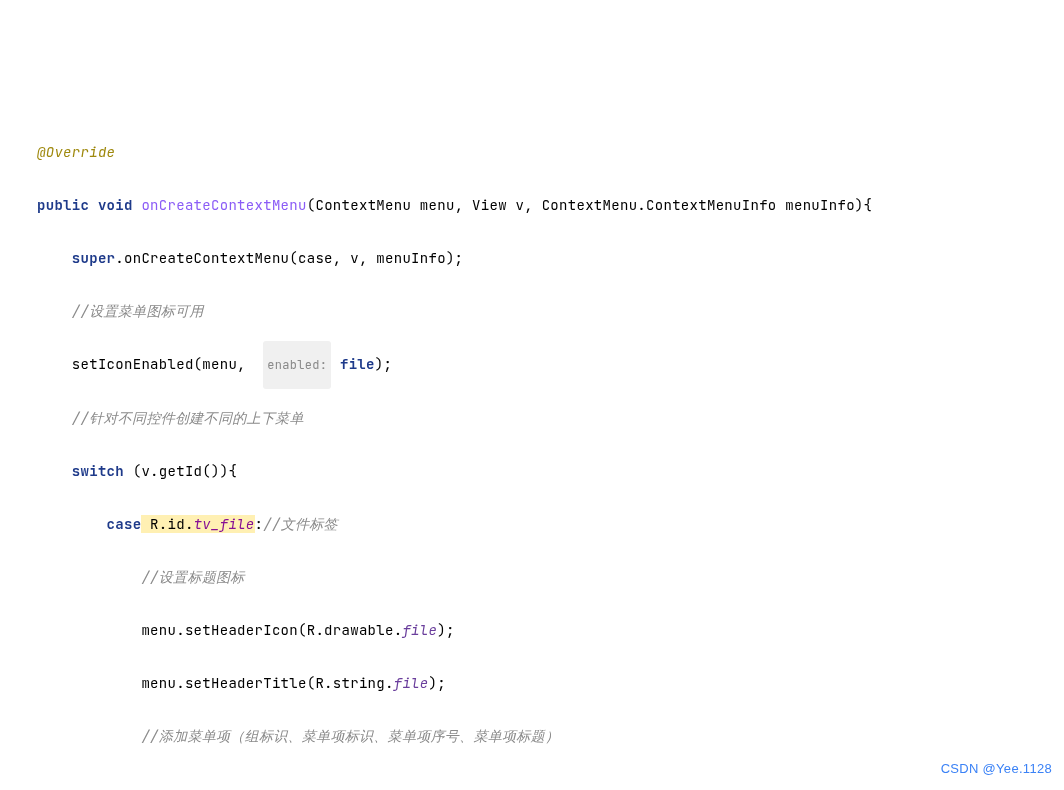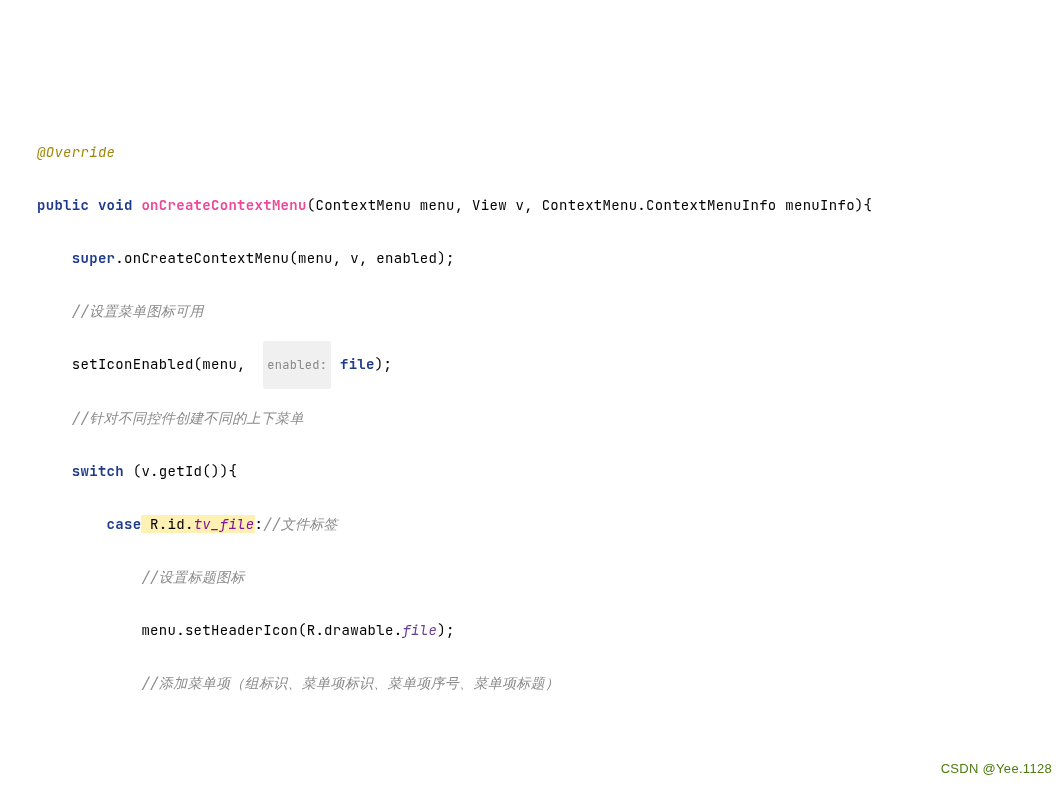--- a/index.html
+++ b/index.html
@@ -10,52 +10,53 @@
       background: #ffffff;
       color: #000000;
       letter-spacing: 0.3px;
       padding: 6px 0;
       white-space: pre;
       overflow: hidden;
     }
     .line { padding-left: 37px; }
     .annotation { color: #9e880c; font-style: italic; }
     .kw-strong { color: #1e3a8a; font-weight: bold; }
-    .method-decl { color: #ec4899; font-weight: bold; }
+    .method-decl { color: #8b5cf6; font-weight: normal; }
     .comment { color: #8a8a8a; font-style: italic; }
     .param-hint { color: #8a8a8a; background: #f0f0f0; border-radius: 3px; padding: 16px 4px; font-size: 12px; font-style: normal; }
     .italic-ident { color: #6a3e9c; font-style: italic; margin-top: 12px; }
     .case-hl { background: #fff0b3; }
     .field { color: #871094; font-style: italic; }
     .plain { color: #000000; }
     .watermark {
       position: fixed;
       bottom: 8px;
       right: 12px;
-      color: #4d7c0f;
+      color: #3b82f6;
       font-size: 13px;
       font-family: sans-serif;
     }
   </style>
 </head>
 <body>
 
 
 
 <div>
 <div class="line"><span class="annotation">@Override</span></div>
 <div class="line"><span class="kw-strong">public</span> <span class="kw-strong">void</span> <span class="method-decl">onCreateContextMenu</span><span class="plain">(ContextMenu menu, View v, ContextMenu.ContextMenuInfo menuInfo){</span></div>
-<div class="line">    <span class="kw-strong">super</span><span class="plain">.onCreateContextMenu(menu, v, enabled);</span></div>
+<div class="line">    <span class="kw-strong">super</span><span class="plain">.onCreateContextMenu(case, v, menuInfo);</span></div>
 <div class="line">    <span class="comment">//设置菜单图标可用</span></div>
 <div class="line">    <span class="plain">setIconEnabled(menu, </span> <span class="param-hint">enabled:</span> <span class="kw-strong">file</span><span class="plain">);</span></div>
 <div class="line">    <span class="comment">//针对不同控件创建不同的上下菜单</span></div>
 <div class="line">    <span class="kw-strong">switch</span><span class="plain"> (v.getId()){</span></div>
 <div class="line">        <span class="kw-strong">case</span><span class="case-hl"><span class="plain"> R.id.</span><span class="field">tv_file</span></span><span class="plain">:</span><span class="comment">//文件标签</span></div>
 <div class="line">            <span class="comment">//设置标题图标</span></div>
 <div class="line">            <span class="plain">menu.setHeaderIcon(R.drawable.</span><span class="italic-ident">file</span><span class="plain">);</span></div>
+<div class="line">            <span class="plain">menu.setHeaderTitle(R.string.</span><span class="italic-ident">file</span><span class="plain">);</span></div>
 <div class="line">            <span class="comment">//添加菜单项（组标识、菜单项标识、菜单项序号、菜单项标题）</span></div>
 
 
 
 
 
 
 
 
 

